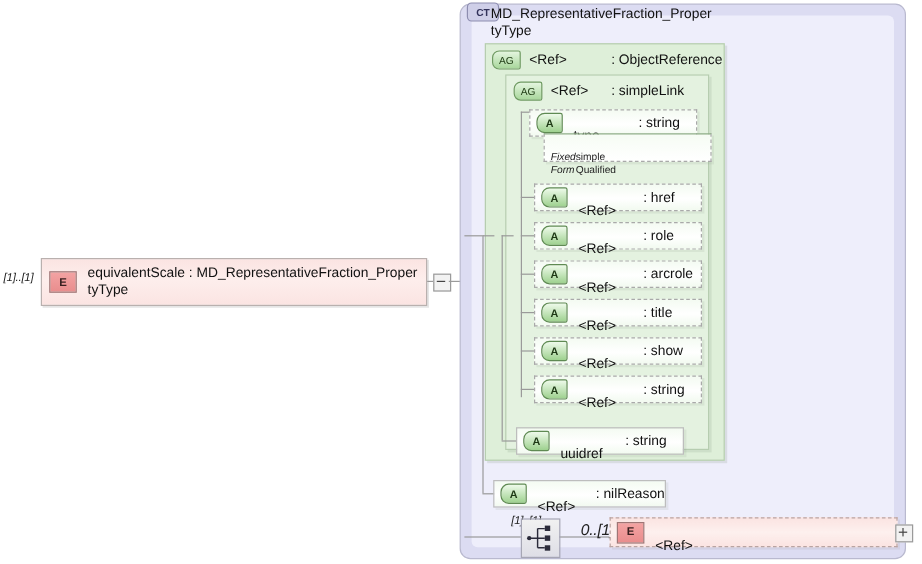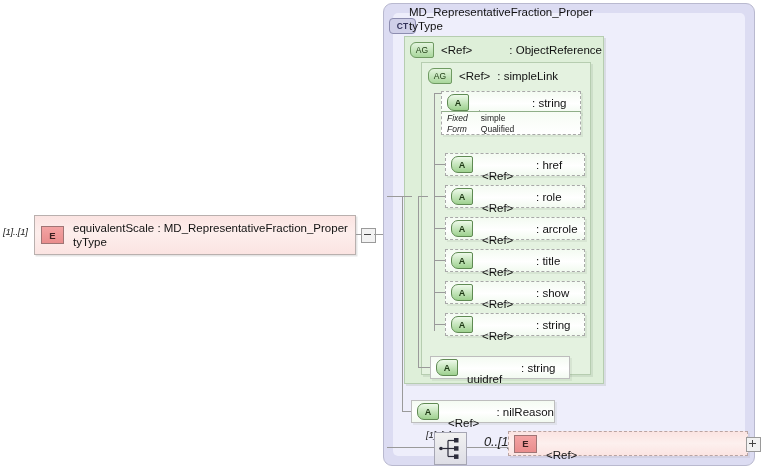--- a/index.html
+++ b/index.html
@@ -56,21 +56,21 @@
   #ct-inner-wash{
     left:393px;top:13px;width:352px;height:443px;
     background:#eeeefb;border-radius:5px;
   }
   .ctbadge{
     width:25px;height:14px;
     background:#cfcfe8;border:1px solid #8d8db0;border-radius:4px;
     color:#32325a;font-size:8.5px;font-weight:bold;
     display:flex;align-items:center;justify-content:center;
   }
-  #ct-badge-pos{left:389px;top:18px;}
+  #ct-badge-pos{left:389px;top:2px;}
   #ct-title{
     left:409px;top:5px;width:215px;
     font-size:11.5px;line-height:14px;color:#111;white-space:pre-line;
   }
 
   
   #ag1{
     left:404px;top:36px;width:200px;height:348px;
     background:#deefd9;border:1px solid #b6cdb0;
     box-shadow:2px 2px 0 rgba(120,140,120,.18);
@@ -113,27 +113,27 @@
     border-radius:7px 2px 2px 7px;
     color:#1e3815;font-size:9px;font-weight:bold;
     display:flex;align-items:center;justify-content:center;
     margin-right:9px;
   }
   .aname{font-size:11.5px;color:#111;white-space:pre;margin-top:22px;}
   .atype{font-size:11.5px;color:#111;white-space:pre;}
 
   
   #fixedform{
-    left:441px;top:111px;width:140px;height:24px;
+    left:453px;top:111px;width:140px;height:24px;
     border:1px dashed #a9a9a9;border-top:1px solid #8fae88;
     background:linear-gradient(to bottom,#f6fcf4,#ffffff);
     box-shadow:2px 2px 0 rgba(120,140,120,.12);
     box-sizing:border-box;
     font-size:8.5px;line-height:11px;color:#222;
-    padding:1px 0 0 5px;display:flex;gap:13px;
+    padding:13px 0 0 5px;display:flex;gap:0;
   }
   #fixedform .ff-k{font-style:italic;white-space:pre-line;}
   #fixedform .ff-v{white-space:pre-line;}
 
   
   .w{position:absolute;background:#9a9a9a;}
   .wv{width:1px;} .wh{height:1px;}
 
   
   #seq-card{
@@ -189,21 +189,21 @@
 <div class="abs" id="ag1-head">
   <span class="agbadge">AG</span>
   <span class="grp-text">&lt;Ref&gt;</span>
   <span class="grp-text" style="margin-left:30px">: ObjectReference</span>
 </div>
 
 <div class="abs" id="ag2"></div>
 <div class="abs" id="ag2-head">
   <span class="agbadge">AG</span>
   <span class="grp-text">&lt;Ref&gt;</span>
-  <span class="grp-text" style="">: simpleLink</span>
+  <span class="grp-text" style="margin-left:12px">: simpleLink</span>
 </div>
 
 <div class="w wv abs" style="left:434px;top:93px;height:238px;"></div>
 <div class="w wh abs" style="left:434px;top:93px;width:11px;"></div>
 <div class="w wh abs" style="left:434px;top:164px;width:11px;"></div>
 <div class="w wh abs" style="left:434px;top:196px;width:11px;"></div>
 <div class="w wh abs" style="left:434px;top:228px;width:11px;"></div>
 <div class="w wh abs" style="left:434px;top:260px;width:11px;"></div>
 <div class="w wh abs" style="left:434px;top:292px;width:11px;"></div>
 <div class="w wh abs" style="left:434px;top:324px;width:11px;"></div>

